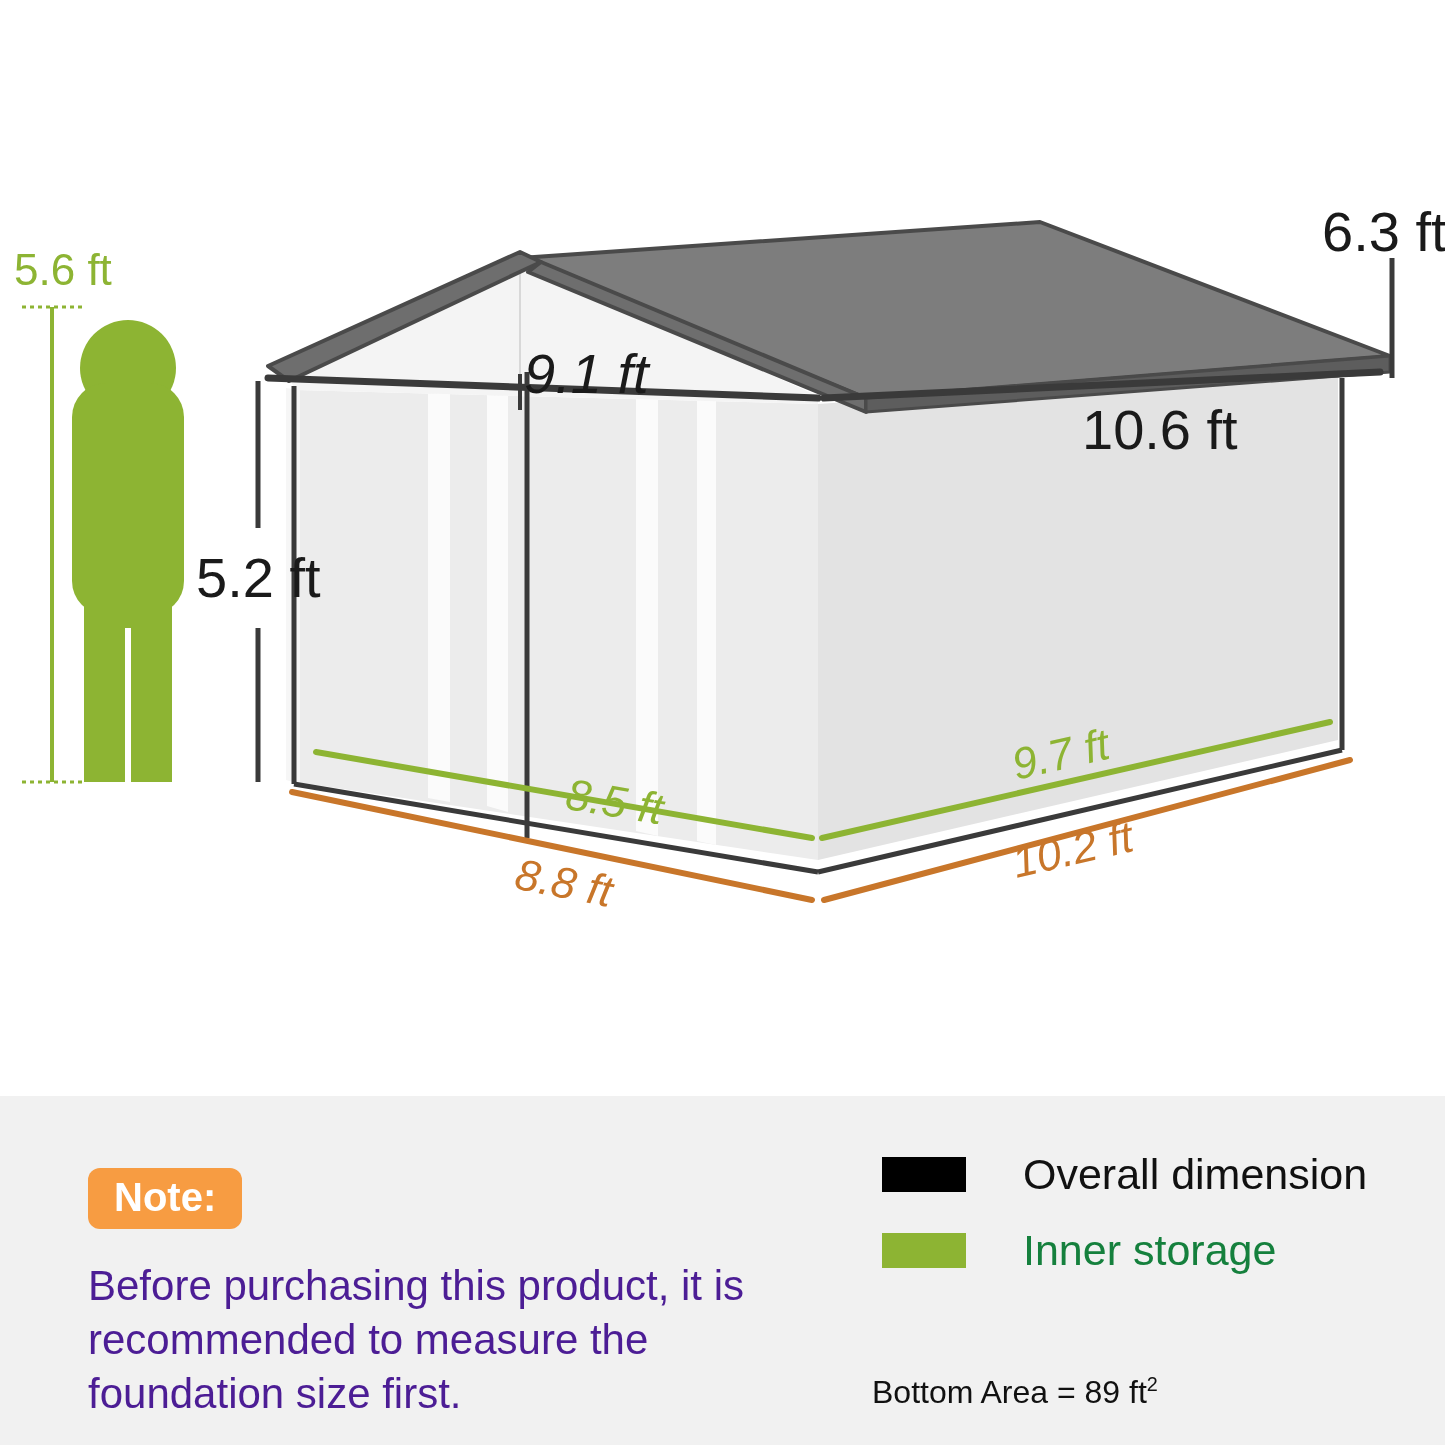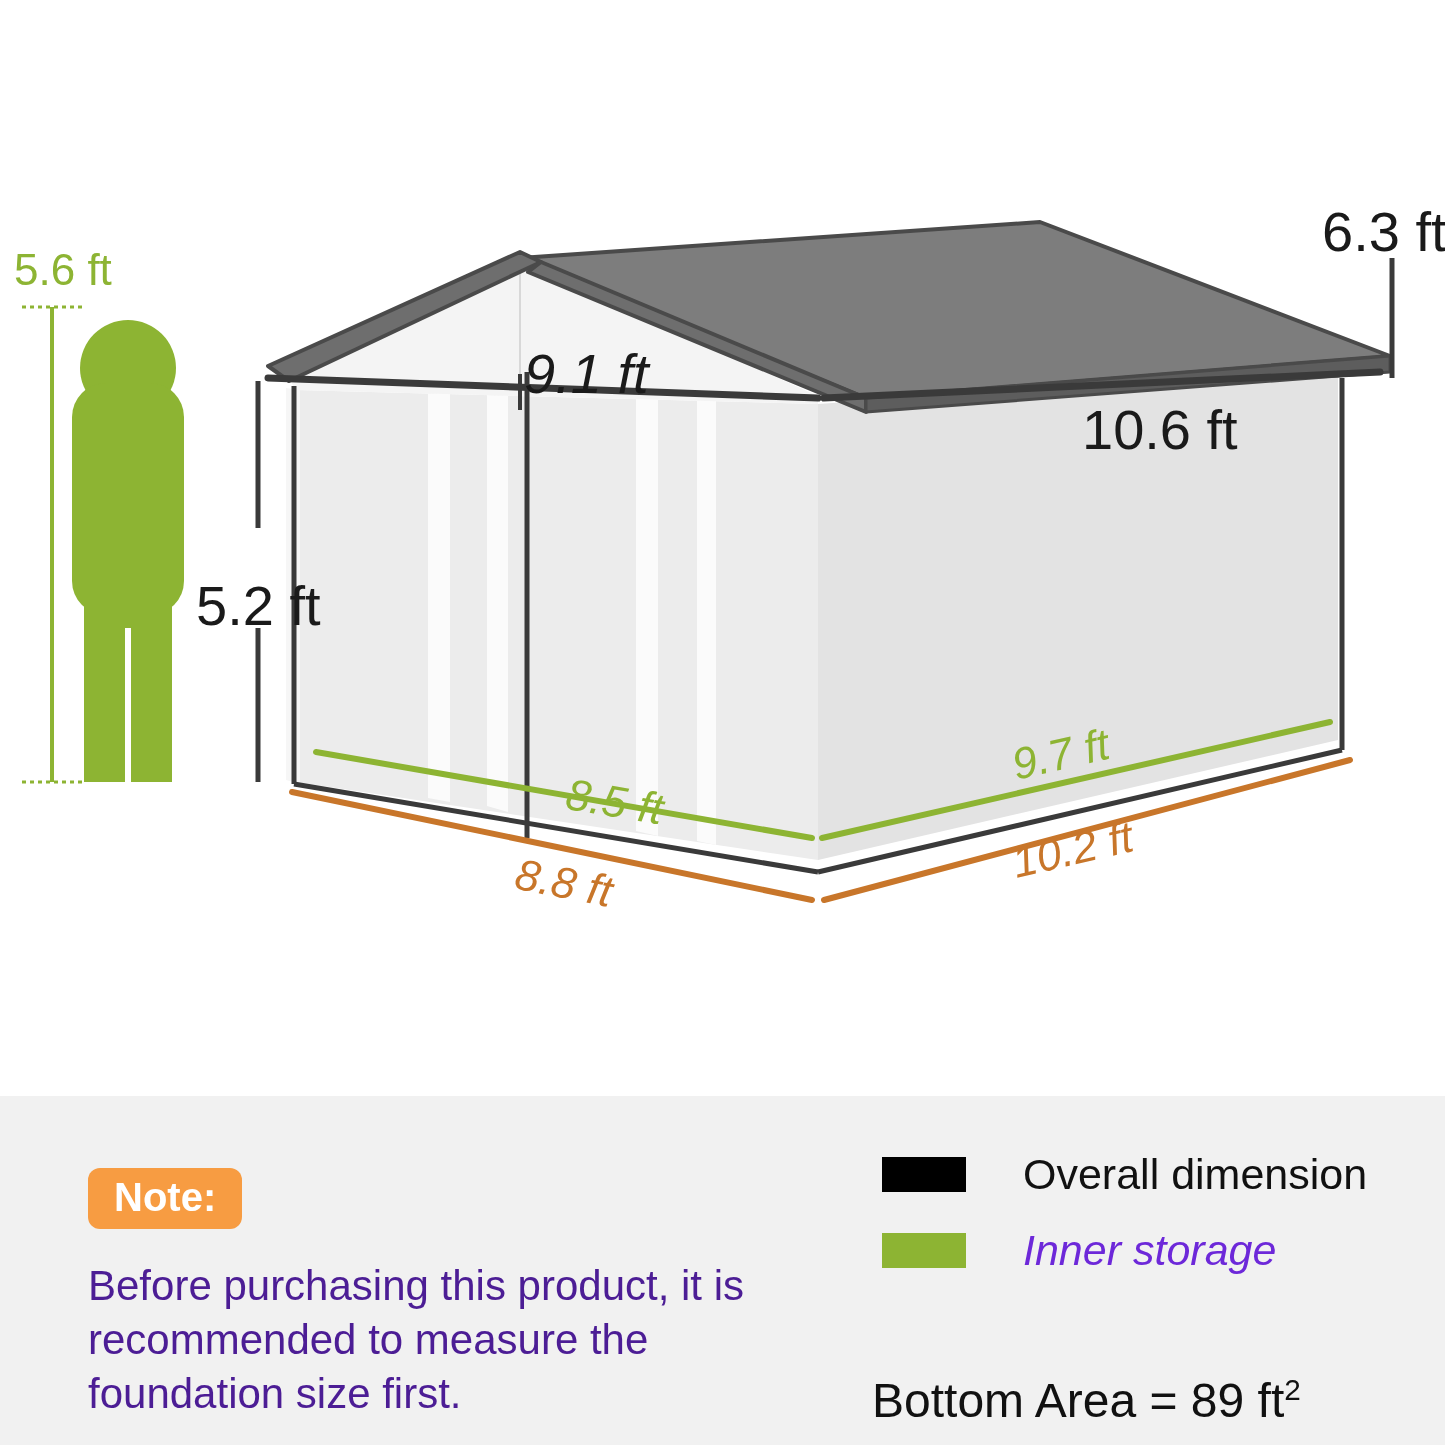--- a/index.html
+++ b/index.html
@@ -104,21 +104,21 @@
   }
   .legend-label {
     margin-left: 57px;
     font-size: 43px;
     line-height: 1;
   }
   #bottom-area-text {
     position: absolute;
     left: 872px;
     top: 277px;
-    font-size: 48px;
+    font-size: 32px;
     color: #111111;
     white-space: nowrap;
     text-align: center;
   }
   #bottom-area-text sup {
     font-size: 0.62em;
     vertical-align: super;
   }
 </style>
 </head>
@@ -206,21 +206,21 @@
       <g>
         <line x1="1392" y1="258" x2="1392" y2="378" stroke="#3a3a3a" stroke-width="5"></line>
       </g>
 
       <line x1="520" y1="374" x2="520" y2="410" stroke="#3a3a3a" stroke-width="4"></line>
 
     </svg>
 
     <div class="dim-label dim-green" style="left:14px; top:248px;">5.6 ft</div>
 
-    <div class="dim-label dim-overall" style="left:196px; top:550px;margin-top:28px;">5.2 ft</div>
+    <div class="dim-label dim-overall" style="left:196px; top:550px;">5.2 ft</div>
 
     <div class="dim-label dim-overall" style="left:524px; top:346px;font-style:italic;">9.1 ft</div>
 
     <div class="dim-label dim-overall" style="left:1322px; top:204px;">6.3 ft</div>
 
     <div class="dim-label dim-overall" style="left:1082px; top:402px;">10.6 ft</div>
 
     <div class="dim-label dim-green dim-ital" style="left:570px; top:772px; transform:rotate(9.5deg); transform-origin:left top;">8.5 ft</div>
 
     <div class="dim-label dim-orange dim-ital" style="left:520px; top:852px; transform:rotate(11deg); transform-origin:left top;">8.8 ft</div>
@@ -241,21 +241,21 @@
     <div id="legend-block">
 
       <div class="legend-row">
         <span class="legend-swatch" style="background:#000000;"></span>
         <span class="legend-label" style="color:#111111;">Overall dimension</span>
       </div>
 
 
       <div class="legend-row">
         <span class="legend-swatch" style="background:#8db433;"></span>
-        <span class="legend-label" style="color:#6d28d9;font-style:italic;">Inner storage</span>
+        <span class="legend-label" style="color:#15803d;">Inner storage</span>
       </div>
 
     </div>
 
     <div id="bottom-area-text"><span>Bottom Area = 89 ft</span><sup>2</sup></div>
 
   </div>
 
 </div>
 

